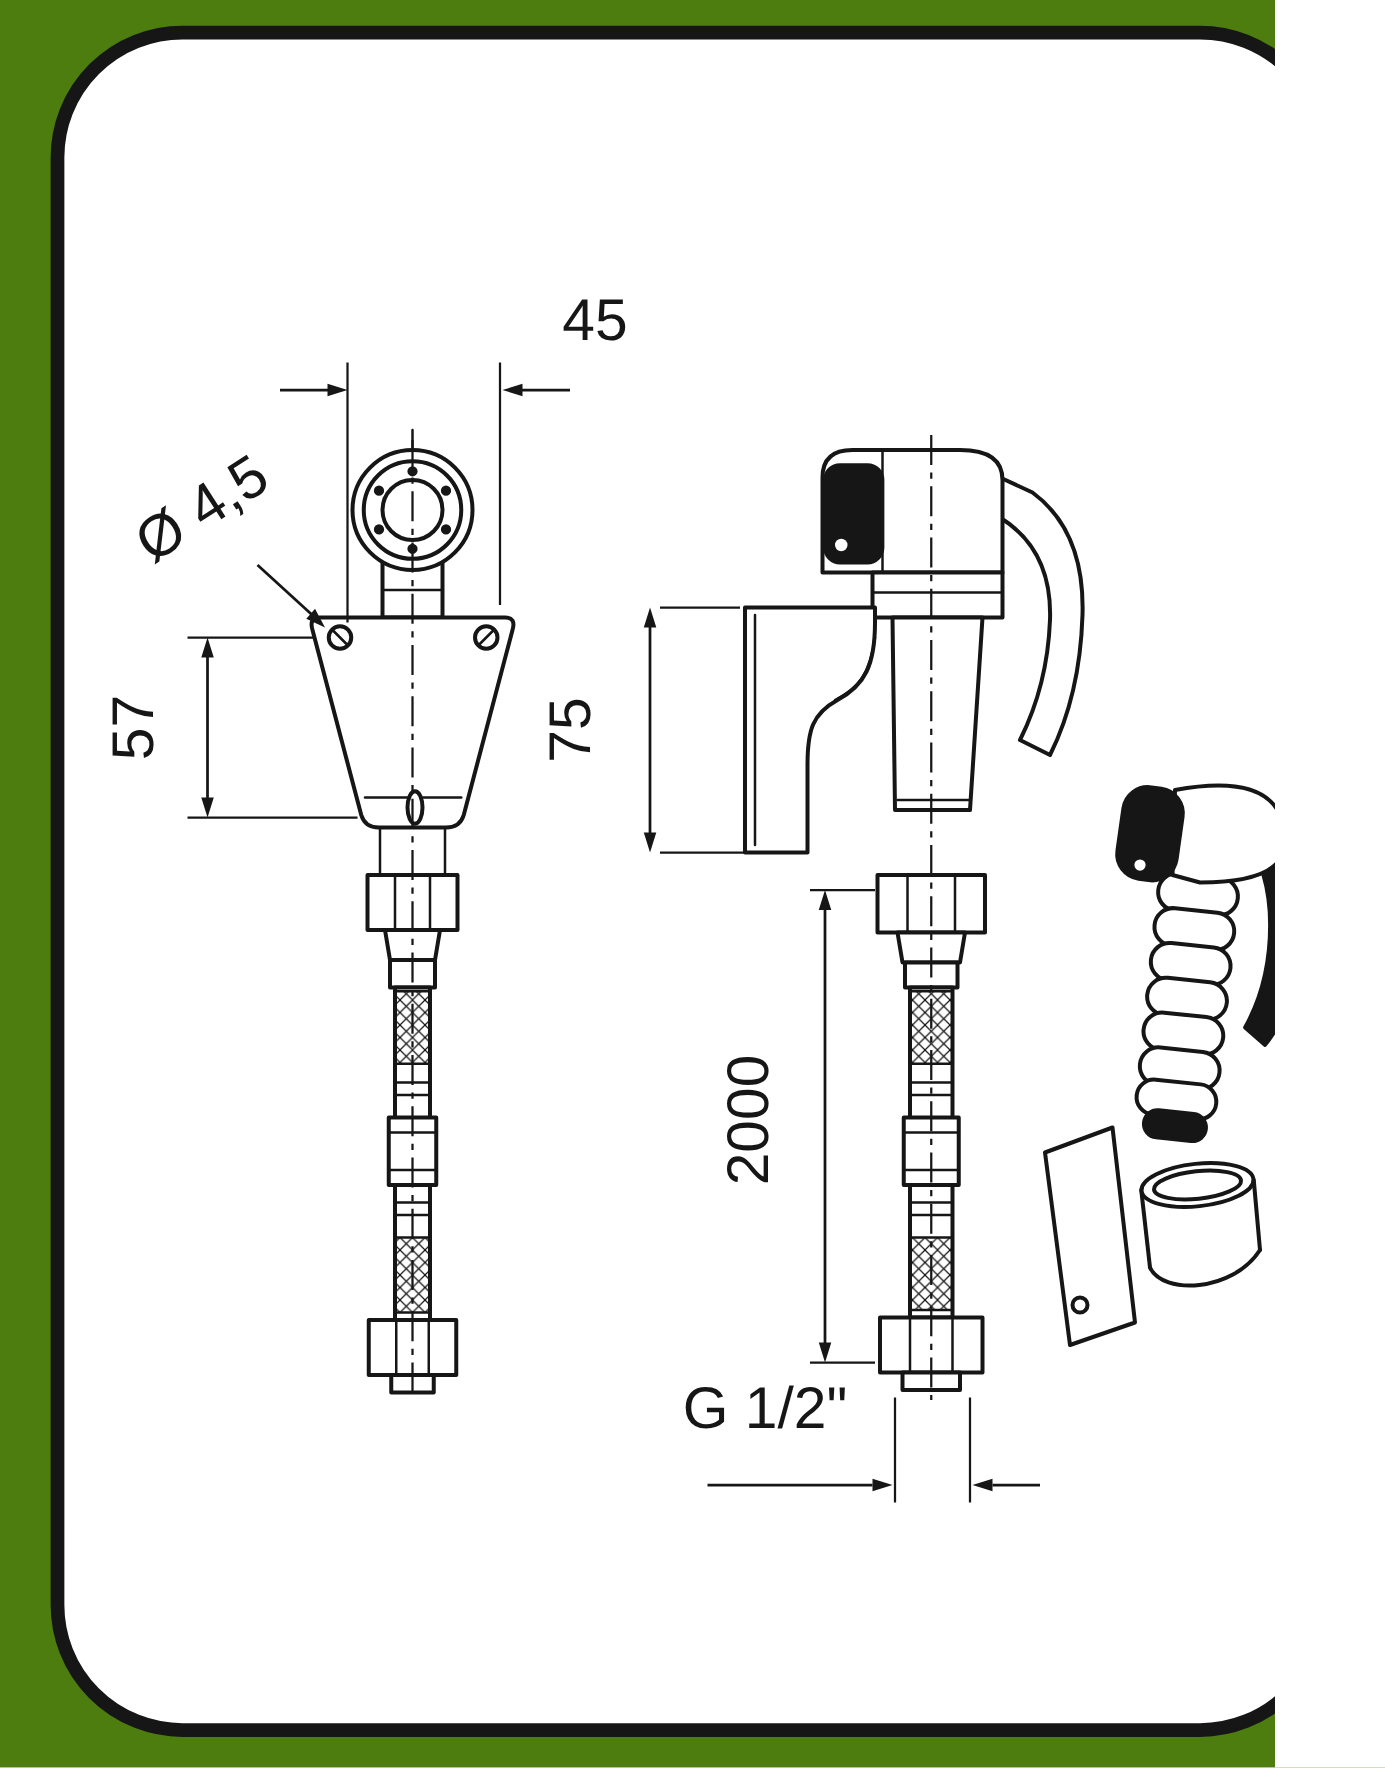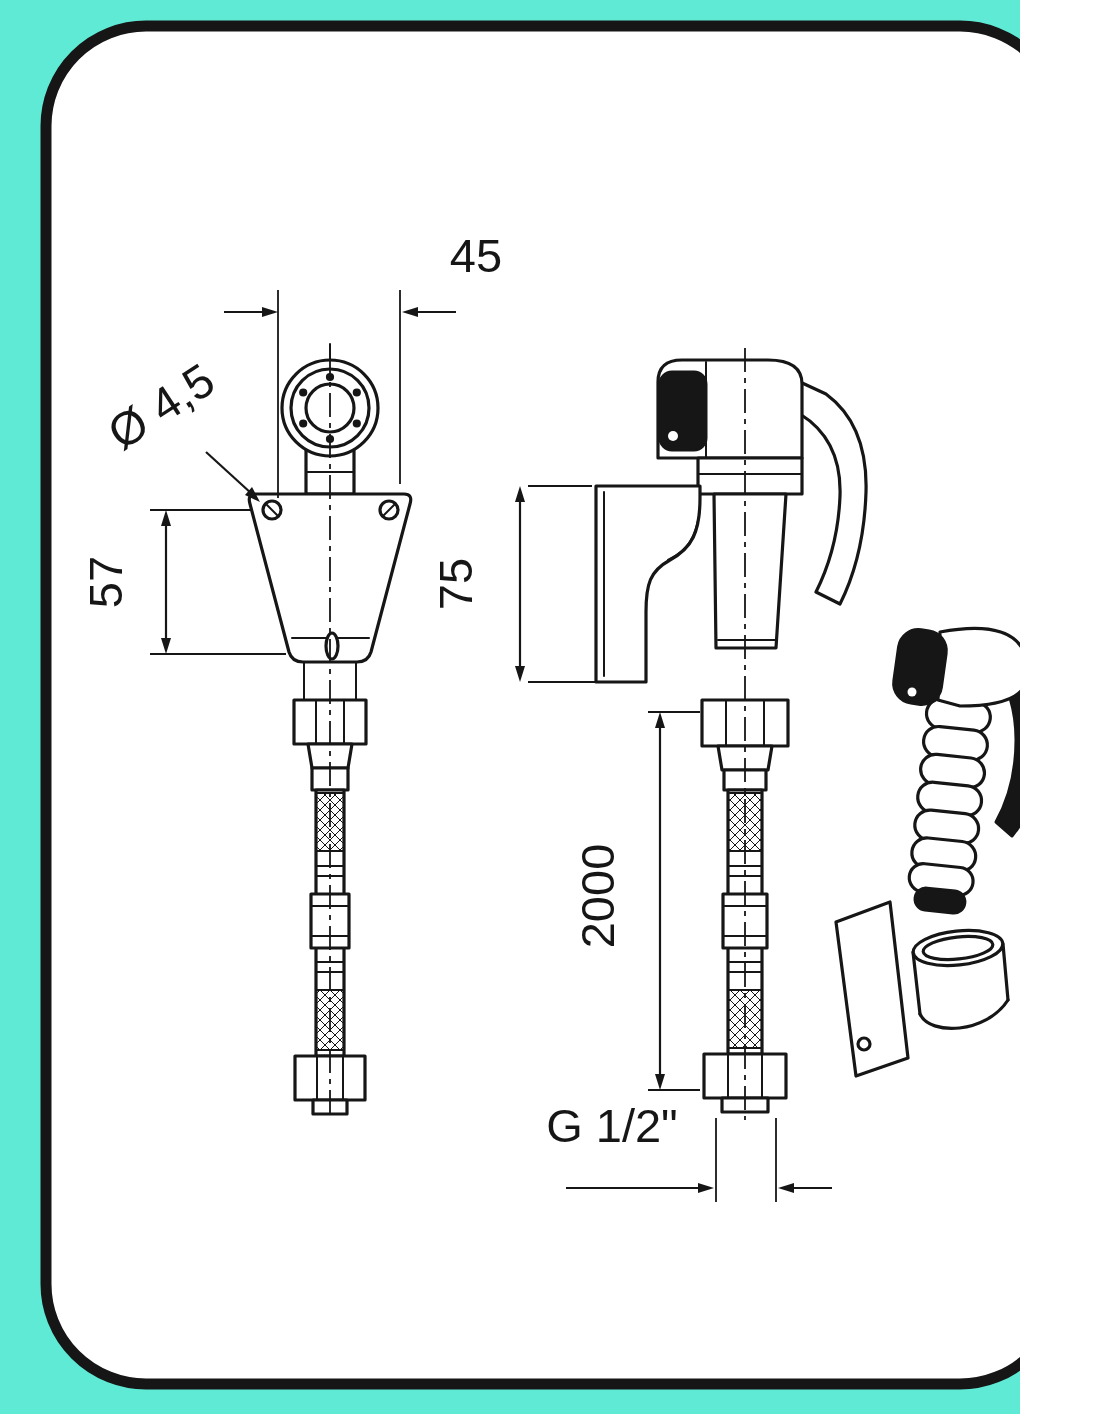--- a/index.html
+++ b/index.html
@@ -1,16 +1,16 @@
 <!DOCTYPE html>
 <html><head>
 <meta charset="utf-8">
 <style>
   html,body{margin:0;padding:0;background:#ffffff;}
-  .stage{position:relative;width:1020px;height:1414px;background:#5eead4;overflow:hidden;}
+  .stage{position:relative;width:1020px;height:1414px;background:#4d7c0f;overflow:hidden;}
   svg{display:block;}
   .outline{fill:#ffffff;stroke:#161616;stroke-width:3.2;stroke-linejoin:round;stroke-linecap:round;}
   .thin{stroke:#161616;stroke-width:2;fill:none;stroke-linecap:round;}
   .dim{stroke:#161616;stroke-width:2.2;fill:none;stroke-linecap:butt;}
   .ext{stroke:#161616;stroke-width:1.8;fill:none;}
   .cl{stroke:#161616;stroke-width:1.8;fill:none;stroke-dasharray:24 6 5 6;}
   .dark{fill:#161616;stroke:#161616;stroke-width:3;stroke-linejoin:round;}
   .ah{fill:#161616;stroke:none;}
   text{font-family:"Liberation Sans","DejaVu Sans",sans-serif;fill:#161616;font-size:47px;}
 </style>

